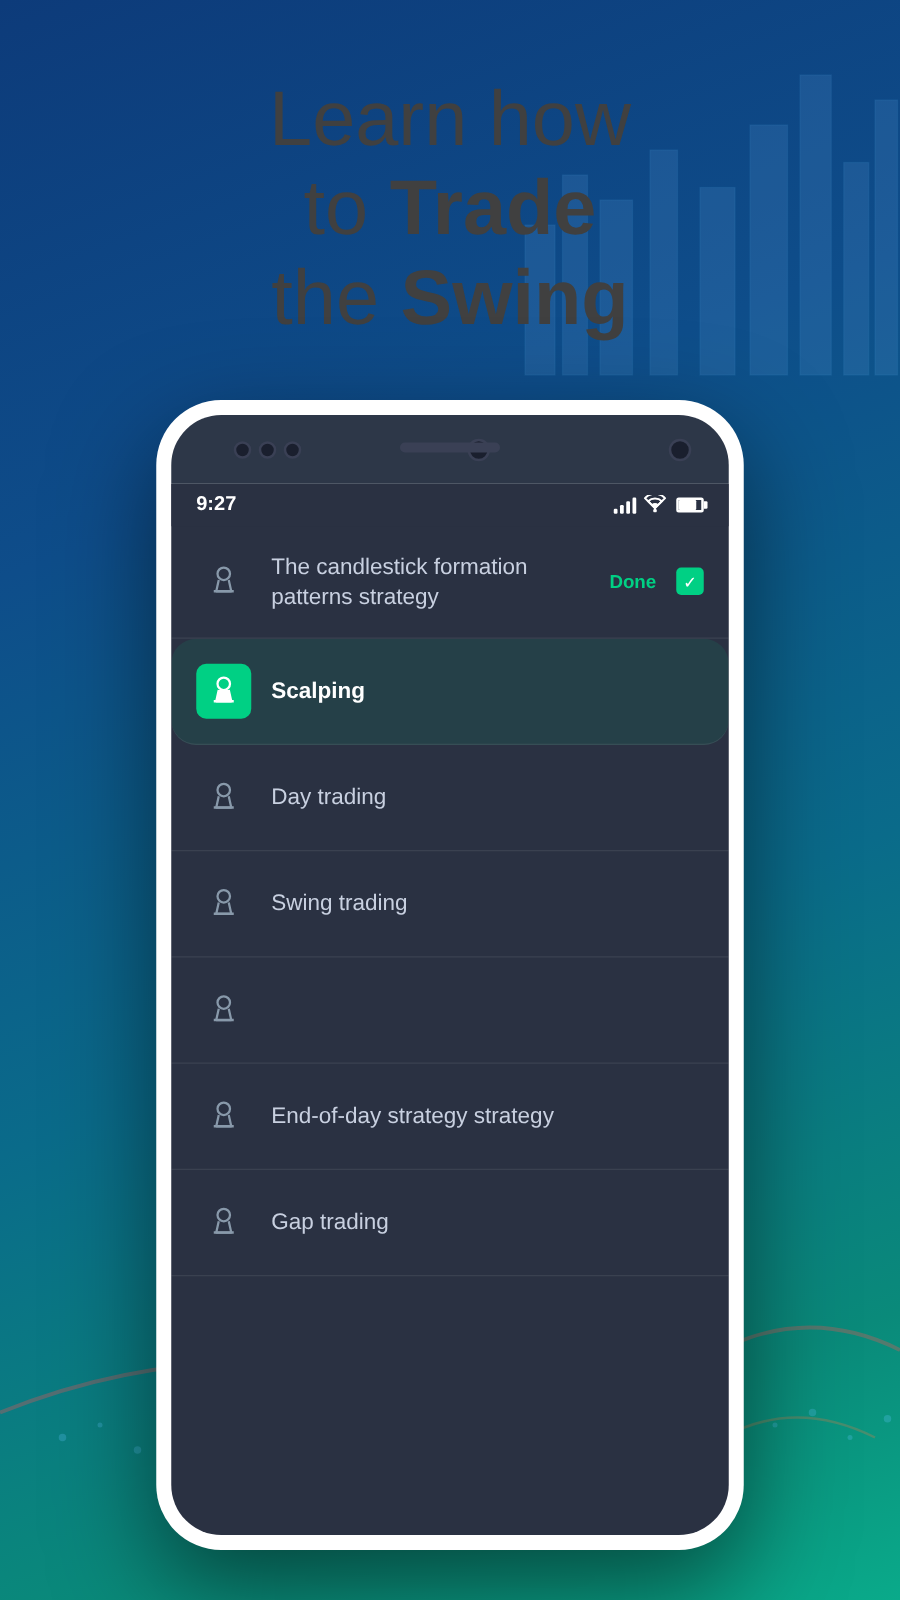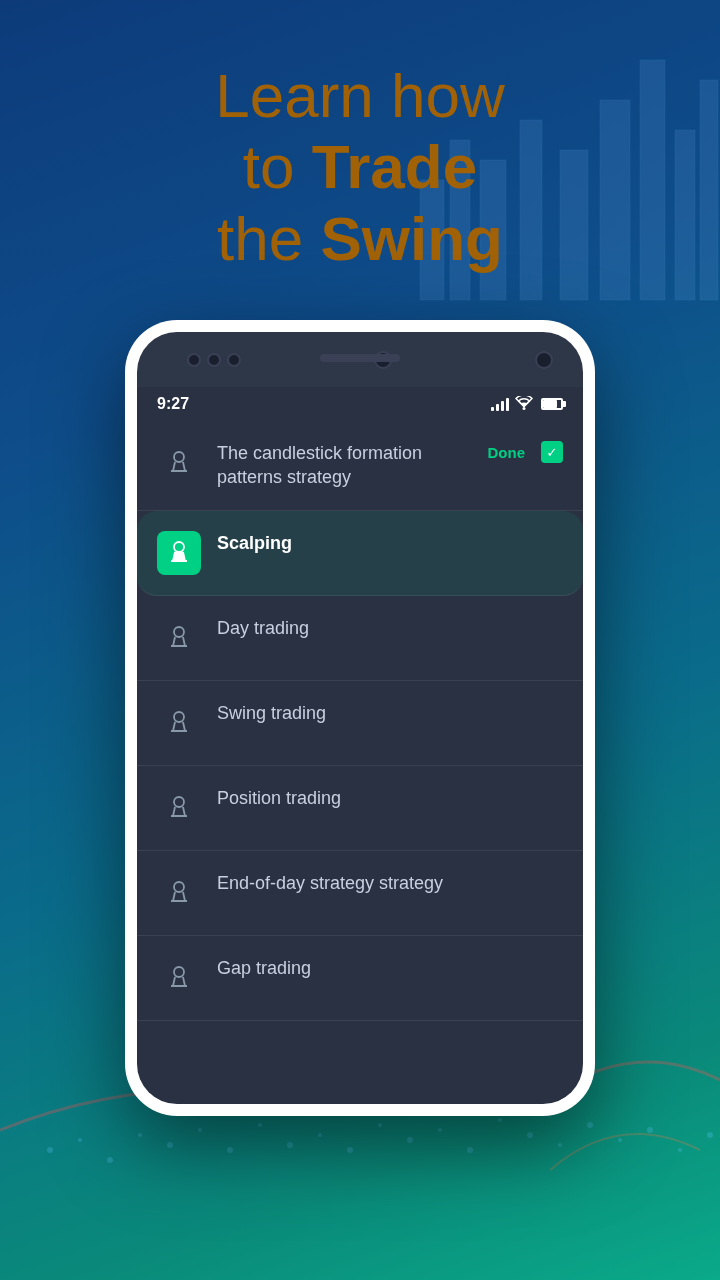--- a/index.html
+++ b/index.html
@@ -22,42 +22,42 @@
       opacity: 0.3;
       overflow: hidden;
     }
 
     
     .header-text {
       position: absolute;
       top: 60px;
       width: 100%;
       text-align: center;
-      color: #a16207;
+      color: #404040;
       z-index: 10;
     }
 
     .header-text h1 {
       font-size: 62px;
       line-height: 1.15;
       font-weight: 400;
     }
 
     .header-text h1 b {
       font-weight: 700;
     }
 
     
     .phone-frame {
       position: absolute;
       top: 320px;
       left: 50%;
       transform: translateX(-50%);
       width: 470px;
-      height: 796px;
+      height: 920px;
       background: white;
       border-radius: 52px;
       padding: 20px;
       box-shadow: 0 30px 80px rgba(0,0,0,0.5);
       z-index: 20;
     }
 
     
     .phone-top {
       position: absolute;
@@ -188,21 +188,21 @@
       border-radius: 1px;
     }
 
     
     .list-container {
       padding: 0;
     }
 
     .list-item {
       display: flex;
-      align-items: flex-start;
+      align-items: center;
       padding: 20px 20px;
       border-bottom: 1px solid rgba(255,255,255,0.08);
       min-height: 85px;
       cursor: pointer;
     }
 
     .list-item.active {
       background: rgba(0,200,130,0.1);
       border-radius: 20px;
     }
@@ -437,23 +437,20 @@
       </div>
 
       <div class="list-item">
         <div class="item-icon default-icon">
           <svg class="chess-piece" viewBox="0 0 28 28" fill="none" xmlns="http://www.w3.org/2000/svg">
             <circle cx="14" cy="8" r="5" stroke="#8899aa" stroke-width="1.8" fill="none"></circle>
             <path d="M10 13 L8 22 L20 22 L18 13" stroke="#8899aa" stroke-width="1.8" fill="none" stroke-linejoin="round"></path>
             <line x1="6" y1="22" x2="22" y2="22" stroke="#8899aa" stroke-width="2"></line>
           </svg>
         </div>
-        <div class="item-text">
-          <span class="item-title">Position trading</span>
-        </div>
       </div>
 
       <div class="list-item">
         <div class="item-icon default-icon">
           <svg class="chess-piece" viewBox="0 0 28 28" fill="none" xmlns="http://www.w3.org/2000/svg">
             <circle cx="14" cy="8" r="5" stroke="#8899aa" stroke-width="1.8" fill="none"></circle>
             <path d="M10 13 L8 22 L20 22 L18 13" stroke="#8899aa" stroke-width="1.8" fill="none" stroke-linejoin="round"></path>
             <line x1="6" y1="22" x2="22" y2="22" stroke="#8899aa" stroke-width="2"></line>
           </svg>
         </div>

